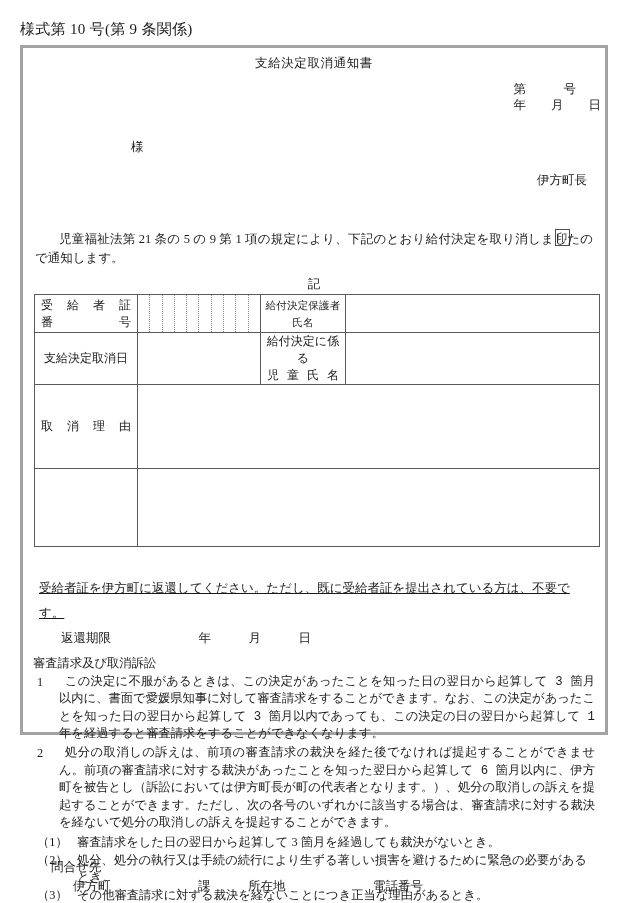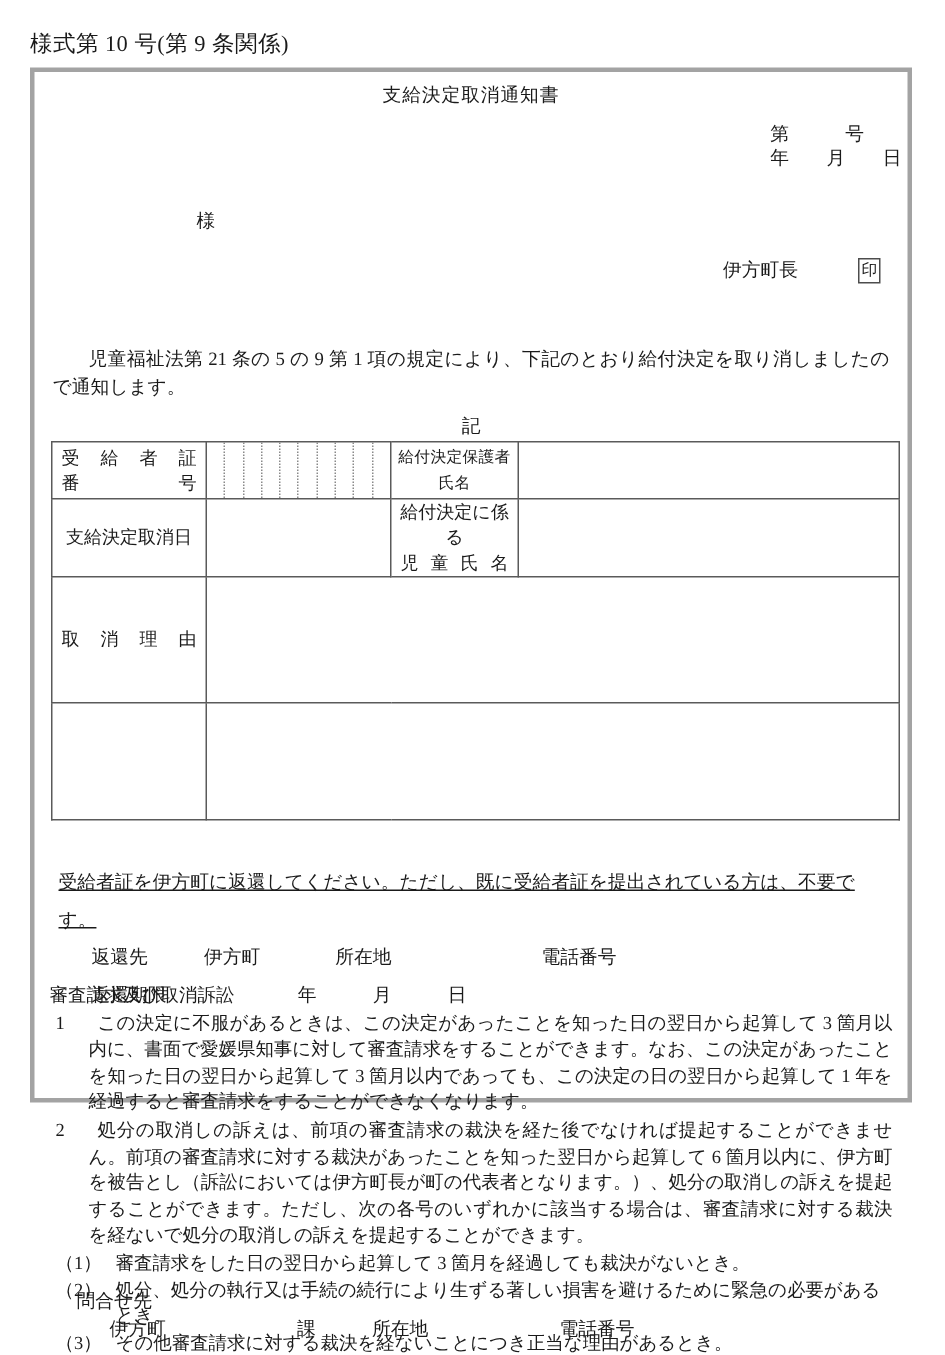--- a/index.html
+++ b/index.html
@@ -65,20 +65,21 @@
 
   
   .issuer {
     position: absolute;
     right: 18px;
     top: 124px;
     font-size: 12.5px;
     display: flex;
     align-items: center;
     gap: 40px;
+    flex-direction: column;
   }
   .seal-box {
     width: 15px;
     height: 17px;
     border: 1px solid #4d4d4d;
     font-size: 10.5px;
     line-height: 16px;
     text-align: center;
     box-sizing: border-box;
   }
@@ -186,21 +187,21 @@
     width: 26px;
     flex: 0 0 26px;
     text-align: left;
     padding-left: 4px;
     box-sizing: border-box;
   }
   .numbered .txt {
     flex: 1 1 auto;
     text-align: justify;
   }
-  .numbered .txt.first-indent { text-indent: 6px; }
+  .numbered .txt.first-indent { text-indent: 6px; font-family: Liberation Mono, monospace; }
 
   .sub-item {
     display: flex;
     align-items: flex-start;
   }
   .sub-item .n {
     width: 44px;
     flex: 0 0 44px;
     padding-left: 4px;
     box-sizing: border-box;
@@ -292,21 +293,20 @@
 
       <tr>
         <td class="h-blank"></td>
         <td class="h-blank" colspan="3"></td>
       </tr>
     </tbody>
   </table>
 
   <div class="return-block">
     <div class="lead">受給者証を伊方町に返還してください。ただし、既に受給者証を提出されている方は、不要です。</div>
-    <div class="ind">返還先　　　伊方町　　　　所在地　　　　　　　　電話番号</div>
     <div class="ind">返還期限　　　　　　　年　　　月　　　日</div>
   </div>
 
   <div class="appeal">
     <h2>審査請求及び取消訴訟</h2>
 
     <div class="numbered">
       <span class="n">1</span>
       <span class="txt first-indent">この決定に不服があるときは、この決定があったことを知った日の翌日から起算して 3 箇月以内に、書面で愛媛県知事に対して審査請求をすることができます。なお、この決定があったことを知った日の翌日から起算して 3 箇月以内であっても、この決定の日の翌日から起算して 1 年を経過すると審査請求をすることができなくなります。</span>
     </div>

